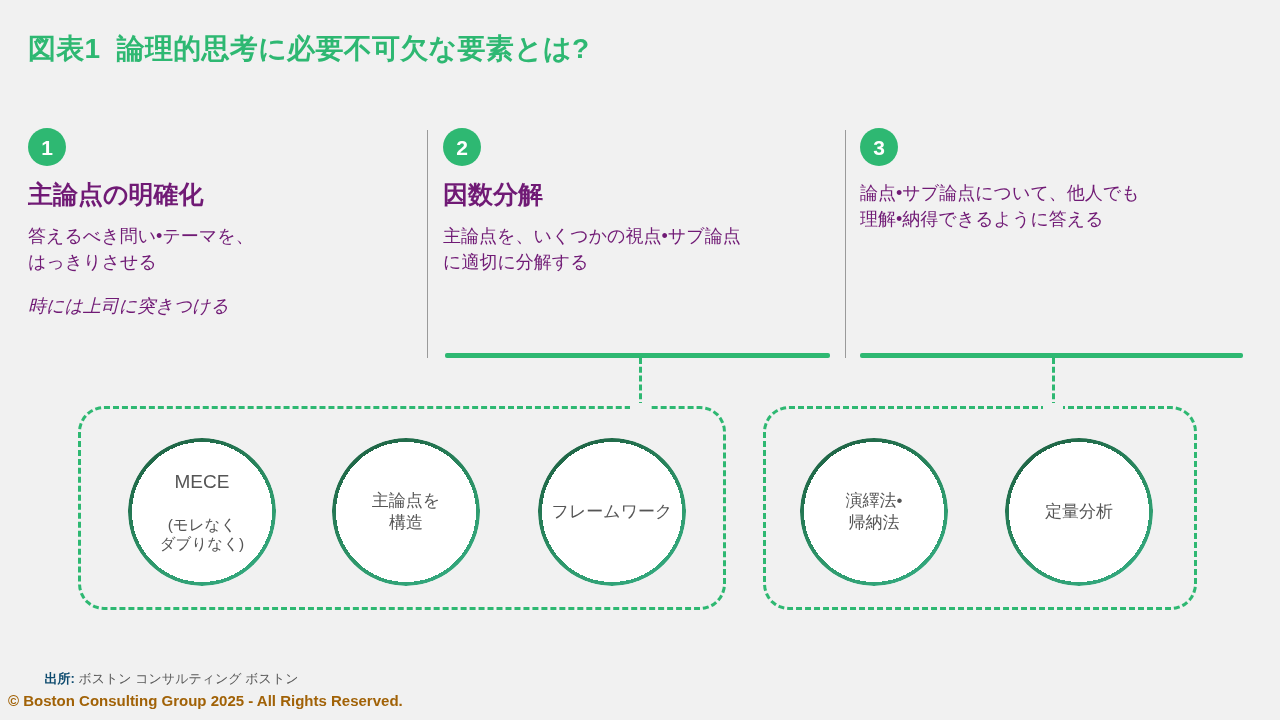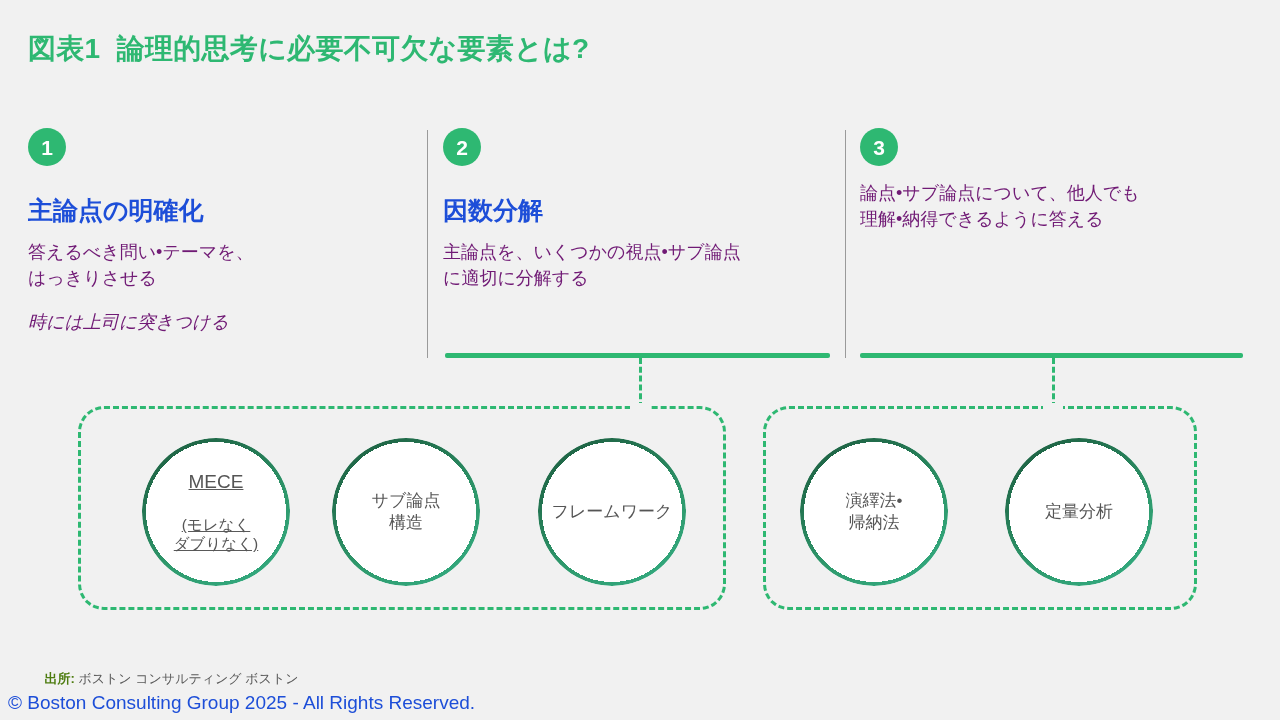--- a/index.html
+++ b/index.html
@@ -52,24 +52,24 @@
     color: #ffffff;
     font-size: 21px;
     font-weight: bold;
     display: flex;
     align-items: center;
     justify-content: center;
     line-height: 1;
   }
 
   .col-heading {
-    margin-top: 30px;
+    margin-top: 14px;
     font-size: 25px;
     font-weight: bold;
-    color: #1d4ed8;
+    color: #701a75;
     line-height: 1.15;
     white-space: pre;
   }
 
   .col-body {
     margin-top: 14px;
     font-size: 18px;
     line-height: 1.45;
     color: #701a75;
     white-space: pre-line;
@@ -168,46 +168,46 @@
   .circle-inner .big {
     font-size: 19px;
     display: block;
   }
   .circle-inner .small {
     font-size: 15.5px;
     display: block;
     line-height: 1.22;
   }
 
-  .c1 { left: 142px; text-decoration: underline; }
+  .c1 { left: 128px; }
   .c2 { left: 332px; }
   .c3 { left: 538px; }
   .c4 { left: 800px; }
   .c5 { left: 1005px; }
 
   
   .source {
     position: absolute;
     left: 30px;
     top: 655px;
     font-size: 13px;
     color: #5a5a5a;
     white-space: pre;
   }
   .source b {
     font-weight: bold;
-    color: #4d7c0f;
+    color: #0c4a6e;
   }
   .copyright {
     position: absolute;
     left: 8px;
     top: 692px;
-    font-size: 19px;
-    font-weight: normal;
-    color: #1d4ed8;
+    font-size: 15px;
+    font-weight: bold;
+    color: #a16207;
     white-space: pre;
   }
 </style>
 </head>
 <body>
 
 <div id="slide">
 
   <div class="slide-title">図表1  論理的思考に必要不可欠な要素とは?</div>
 
@@ -250,21 +250,21 @@
     <div class="circle-ring"></div>
     <div class="circle-inner">
       <span class="big">MECE</span>
       <span class="small">(モレなく
 ダブりなく)</span>
     </div>
   </div>
 
   <div class="circle c2">
     <div class="circle-ring"></div>
-    <div class="circle-inner">サブ論点
+    <div class="circle-inner">主論点を
 構造</div>
   </div>
 
   <div class="circle c3">
     <div class="circle-ring"></div>
     <div class="circle-inner">フレームワーク</div>
   </div>
 
   <div class="circle c4">
     <div class="circle-ring"></div>

